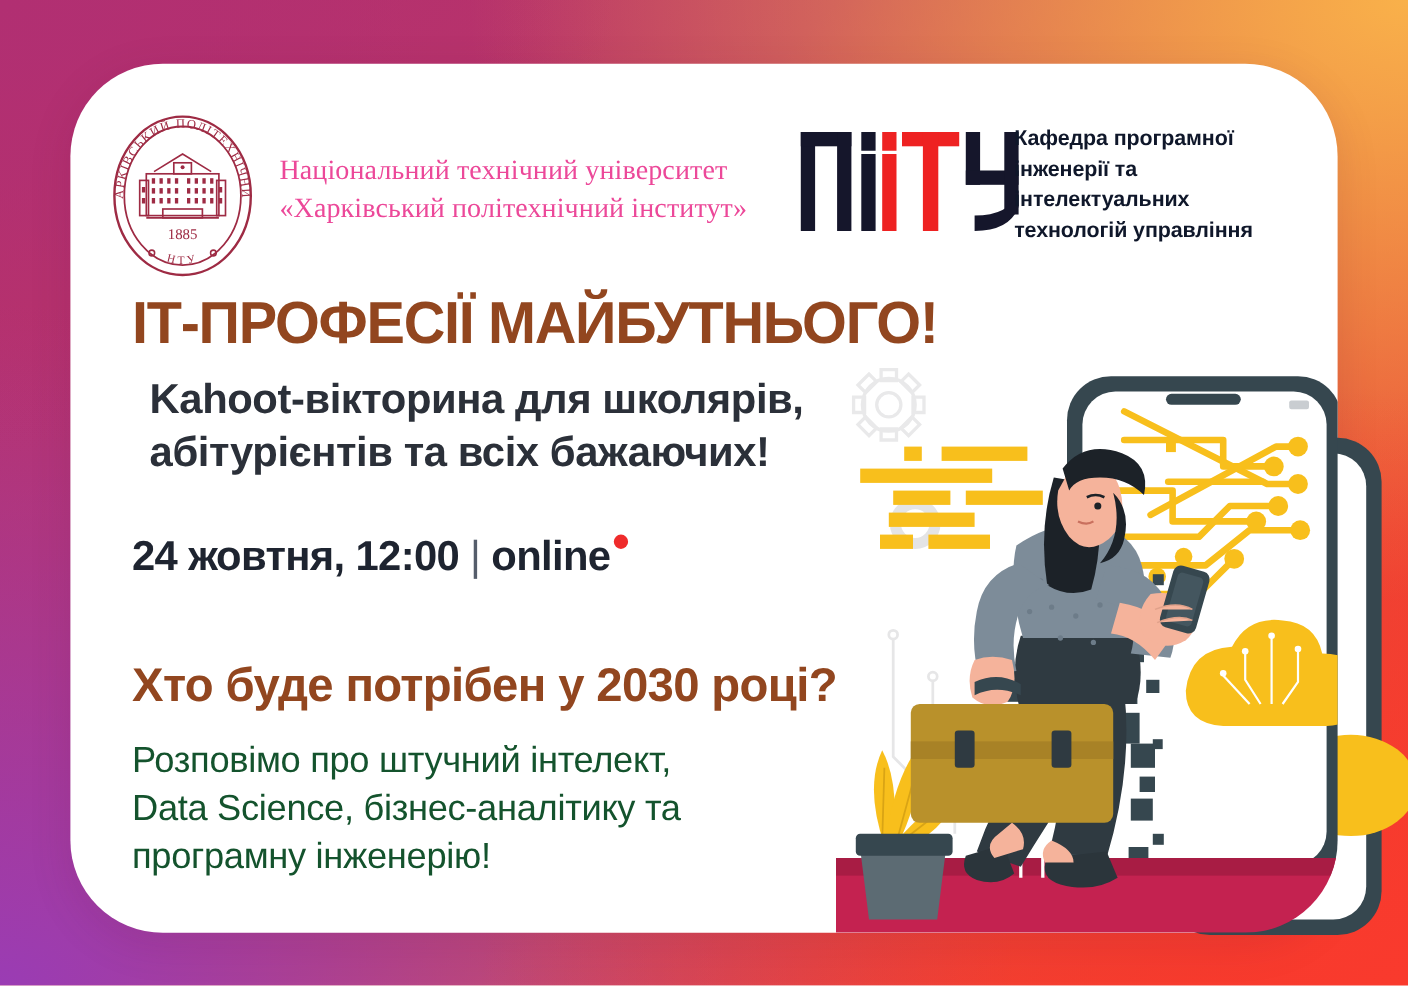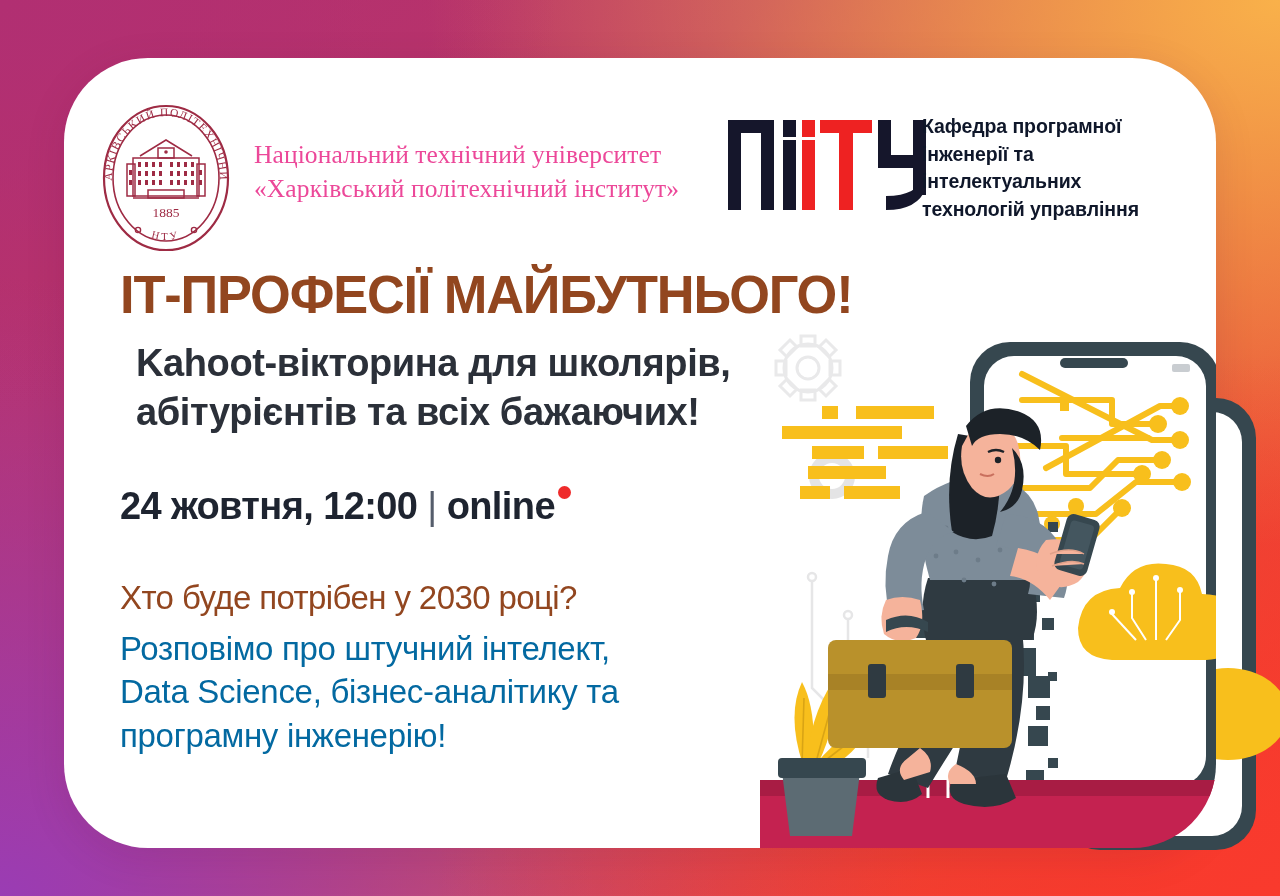--- a/index.html
+++ b/index.html
@@ -61,25 +61,25 @@
   .when{
     margin-top:50px;color:#1e2430;font-size:38px;font-weight:700;
     letter-spacing:-.6px;line-height:1.1;display:flex;
   }
   .when .sep{color:#555d6b;font-weight:400;margin:0 10px;}
   .reddot{
     display:inline-block;width:13px;height:13px;border-radius:50%;
     background:#ef2b2b;margin:0 0 14px 3px;
   }
   .q{
-    margin-top:52px;color:#92461f;font-size:33px;font-weight:400;
+    margin-top:72px;color:#92461f;font-size:43px;font-weight:700;
     letter-spacing:-.6px;line-height:1.1;
   }
   .body-text{
-    margin-top:10px;color:#0369a1;font-size:33px;line-height:1.33;
+    margin-top:21px;color:#14532d;font-size:33px;line-height:1.33;
     letter-spacing:-.3px;font-weight:400;
   }
   
   .illus{position:absolute;right:-64px;bottom:0;width:520px;height:520px;z-index:3;}
   .illus-bleed{position:absolute;right:0;bottom:0;width:520px;height:520px;z-index:2;}
 </style>
 </head>
 <body>
 
 <div class="poster">

